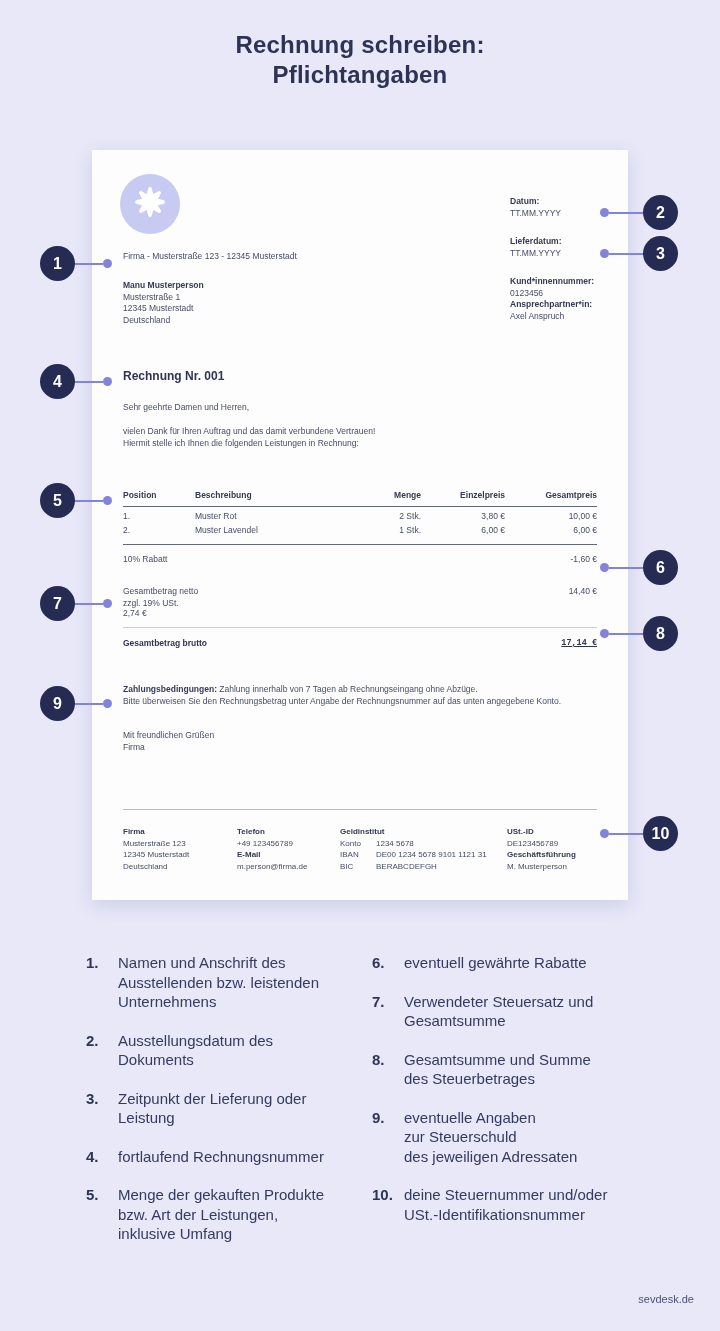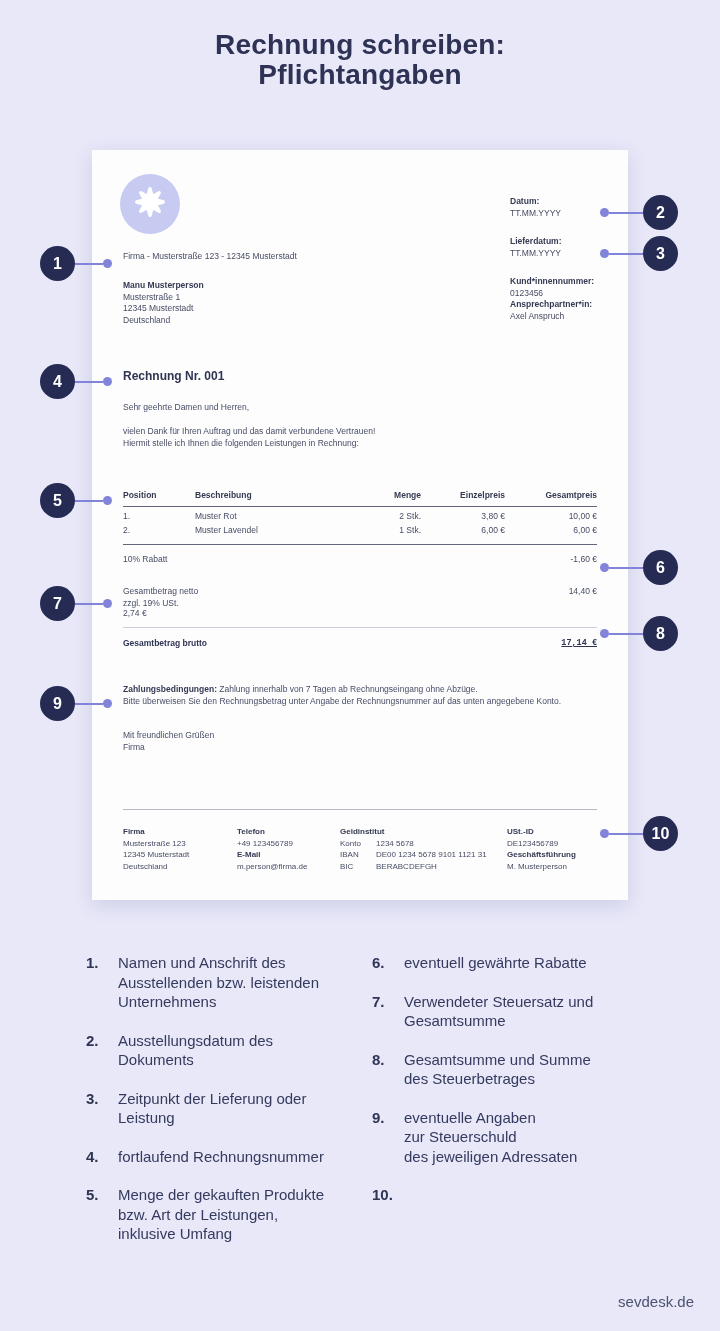--- a/index.html
+++ b/index.html
@@ -10,21 +10,21 @@
     color:#34395c;
     position:relative;
     width:720px; height:1331px;
     overflow:hidden;
   }
   .canvas { position:absolute; inset:0; }
 
   
   .title {
     position:absolute; top:30px; left:0; width:720px;
-    text-align:center; font-size:28px; line-height:30px;
+    text-align:center; font-size:24px; line-height:30px;
     font-weight:600; color:#2e3355; letter-spacing:.2px;
   }
 
   
   .paper {
     position:absolute; left:92px; top:150px; width:536px; height:750px;
     background:#fdfdfe; box-shadow:0 5px 18px rgba(70,70,130,.16);
   }
   .paper .abs { position:absolute; }
   .logo {
@@ -78,21 +78,21 @@
   .callout.right { left:600px; }
 
   
   .legend-col { position:absolute; top:953px; }
   .legend-left  { left:86px;  width:266px; }
   .legend-right { left:372px; width:280px; }
   .legend-item { display:flex; margin-bottom:19px; font-size:15px; line-height:19.5px; color:#353a5e; }
   .legend-num { font-weight:700; flex:0 0 32px; color:#2f3455; }
   .legend-text { white-space:pre-line; }
 
-  .watermark { position:absolute; right:26px; top:1293px; font-size:15px; color:#4d5272; }
+  .watermark { position:absolute; right:26px; top:1293px; font-size:11px; color:#4d5272; }
 </style>
 </head>
 <body>
 
 <div class="canvas">
 
   <div class="title">
     <div>Rechnung schreiben:</div>
     <div>Pflichtangaben</div>
   </div>
@@ -354,17 +354,19 @@
 des Steuerbetrages</span>
     </div>
     <div class="legend-item">
       <span class="legend-num">9.</span>
       <span class="legend-text">eventuelle Angaben
 zur Steuerschuld
 des jeweiligen Adressaten</span>
     </div>
     <div class="legend-item">
       <span class="legend-num">10.</span>
+      <span class="legend-text">deine Steuernummer und/oder
+USt.-Identifikationsnummer</span>
     </div>
   </div>
 
   <div class="watermark">sevdesk.de</div>
 </div>
 
 </body></html>

